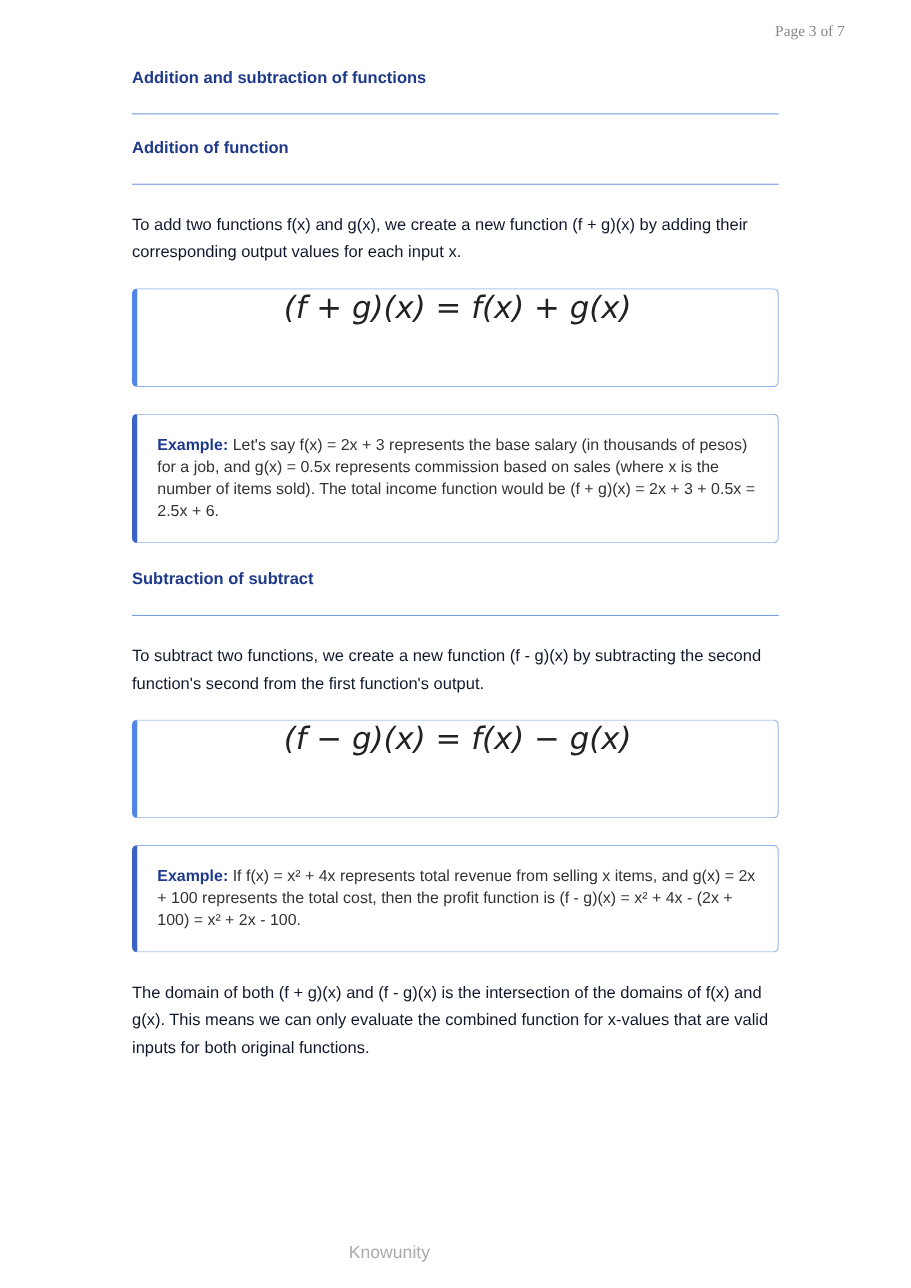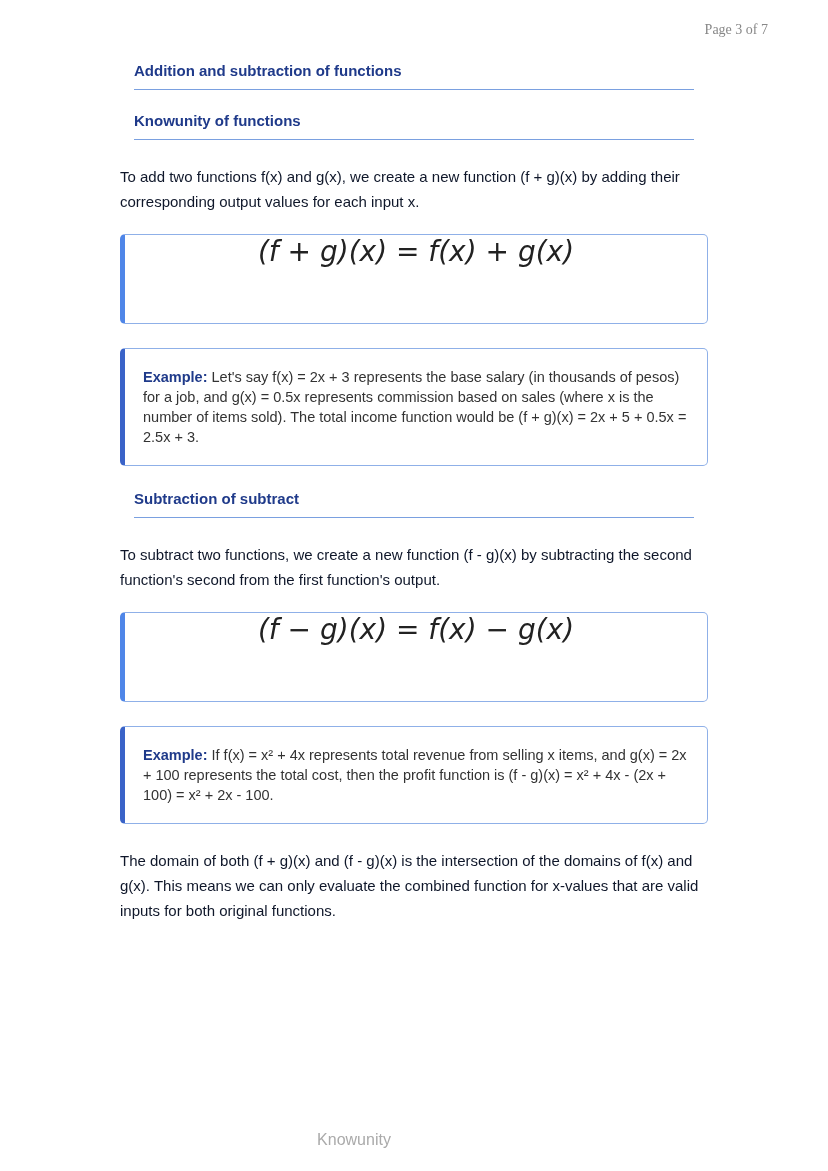--- a/index.html
+++ b/index.html
@@ -6,22 +6,22 @@
   body {
     width: 828px; height: 1171px; background: #ffffff; position: relative;
     font-family: "Liberation Sans", sans-serif; color: #333;
   }
   .page-num {
     position: absolute; top: 22px; right: 60px;
     font-family: "Liberation Serif", serif; font-size: 14px; color: #888;
   }
   .content { position: absolute; left: 120px; width: 588px; top: 60px; }
   h2 {
-    font-size: 15px; font-weight: bold; color: #1f3a8a; margin: 14px;
-    padding-bottom: 10px; border-bottom: 1.5px solid #7aa0e0;
+    font-size: 15px; font-weight: bold; color: #1f3a8a; margin: 0;
+    padding-bottom: 24px; border-bottom: 1.5px solid #7aa0e0;
   }
   .h-main { margin-top: 2px; }
   .h-sub { margin-top: 22px; }
   p.body {
     font-size: 15px; line-height: 25px; color: #0f172a; margin: 24px 0 0 0;
   }
   .formula {
     margin-top: 20px; height: 88px; border: 1.5px solid #8fb0e8; border-left: 5px solid #4f86e8;
     border-radius: 5px; display: flex; align-items: flex-start; justify-content: center;
     font-family: "DejaVu Sans", sans-serif; font-size: 28px; color: #222;
@@ -39,27 +39,27 @@
   }
 </style>
 </head>
 <body>
 
 <div class="page-num">Page 3 of 7</div>
 
 <div class="content">
   <h2 class="h-main">Addition and subtraction of functions</h2>
 
-  <h2 class="h-sub">Knowunity of functions</h2>
+  <h2 class="h-sub">Addition of function</h2>
   <p class="body">To add two functions f(x) and g(x), we create a new function (f + g)(x) by adding their corresponding output values for each input x.</p>
   <div class="formula">
       <i>(f + g)(x) = f(x) + g(x)</i>
     </div>
   <div class="example">
-    <b>Example:</b><span> Let's say f(x) = 2x + 3 represents the base salary (in thousands of pesos) for a job, and g(x) = 0.5x represents commission based on sales (where x is the number of items sold). The total income function would be (f + g)(x) = 2x + 5 + 0.5x = 2.5x + 3.</span>
+    <b>Example:</b><span> Let's say f(x) = 2x + 3 represents the base salary (in thousands of pesos) for a job, and g(x) = 0.5x represents commission based on sales (where x is the number of items sold). The total income function would be (f + g)(x) = 2x + 3 + 0.5x = 2.5x + 6.</span>
   </div>
 
   <h2 class="h-sub" style="margin-top:24px">Subtraction of subtract</h2>
   <p class="body">To subtract two functions, we create a new function (f - g)(x) by subtracting the second function's second from the first function's output.</p>
   <div class="formula">
       <i>(f − g)(x) = f(x) − g(x)</i>
     </div>
   <div class="example">
     <b>Example:</b><span> If f(x) = x² + 4x represents total revenue from selling x items, and g(x) = 2x + 100 represents the total cost, then the profit function is (f - g)(x) = x² + 4x - (2x + 100) = x² + 2x - 100.</span>
   </div>

